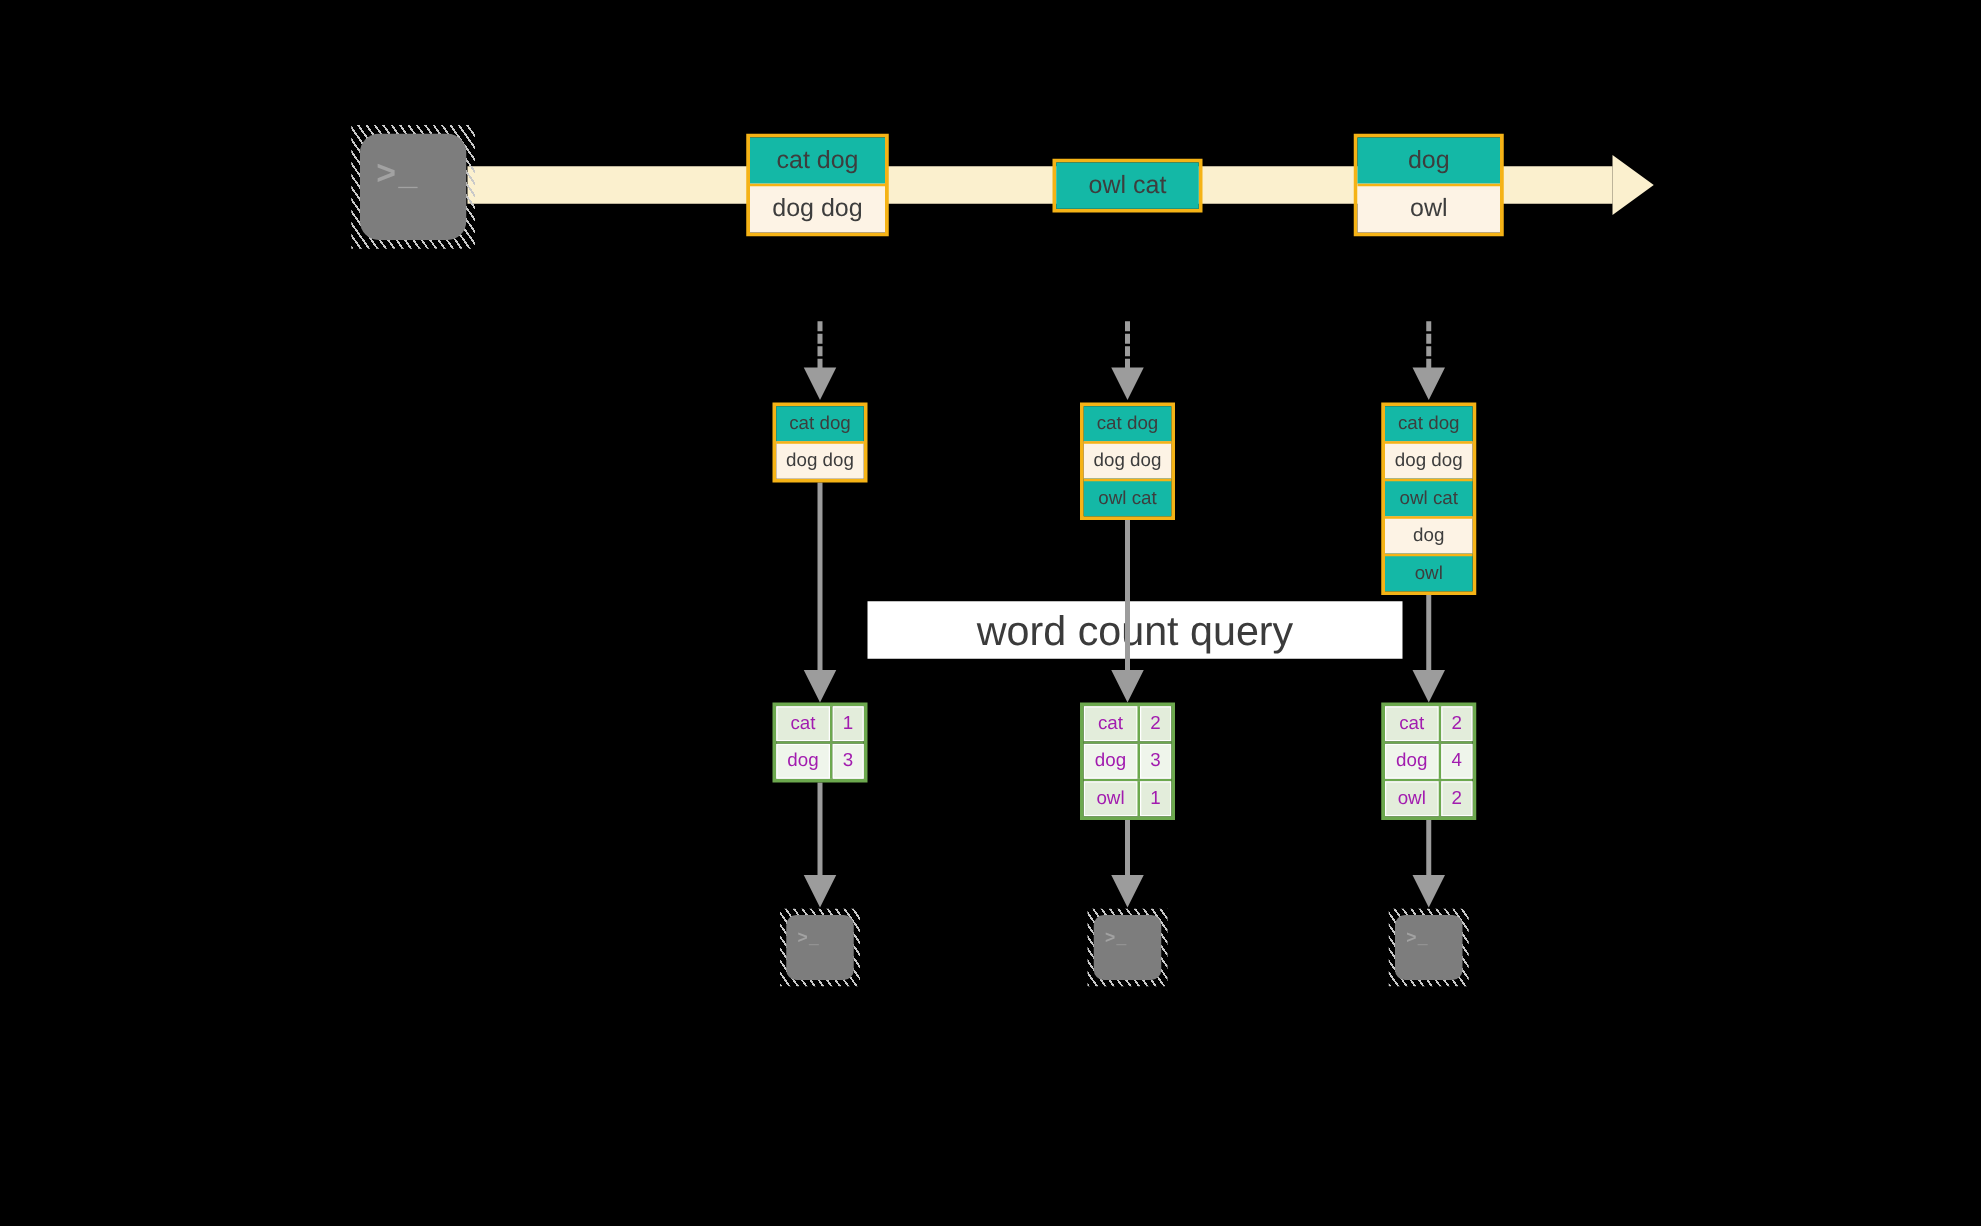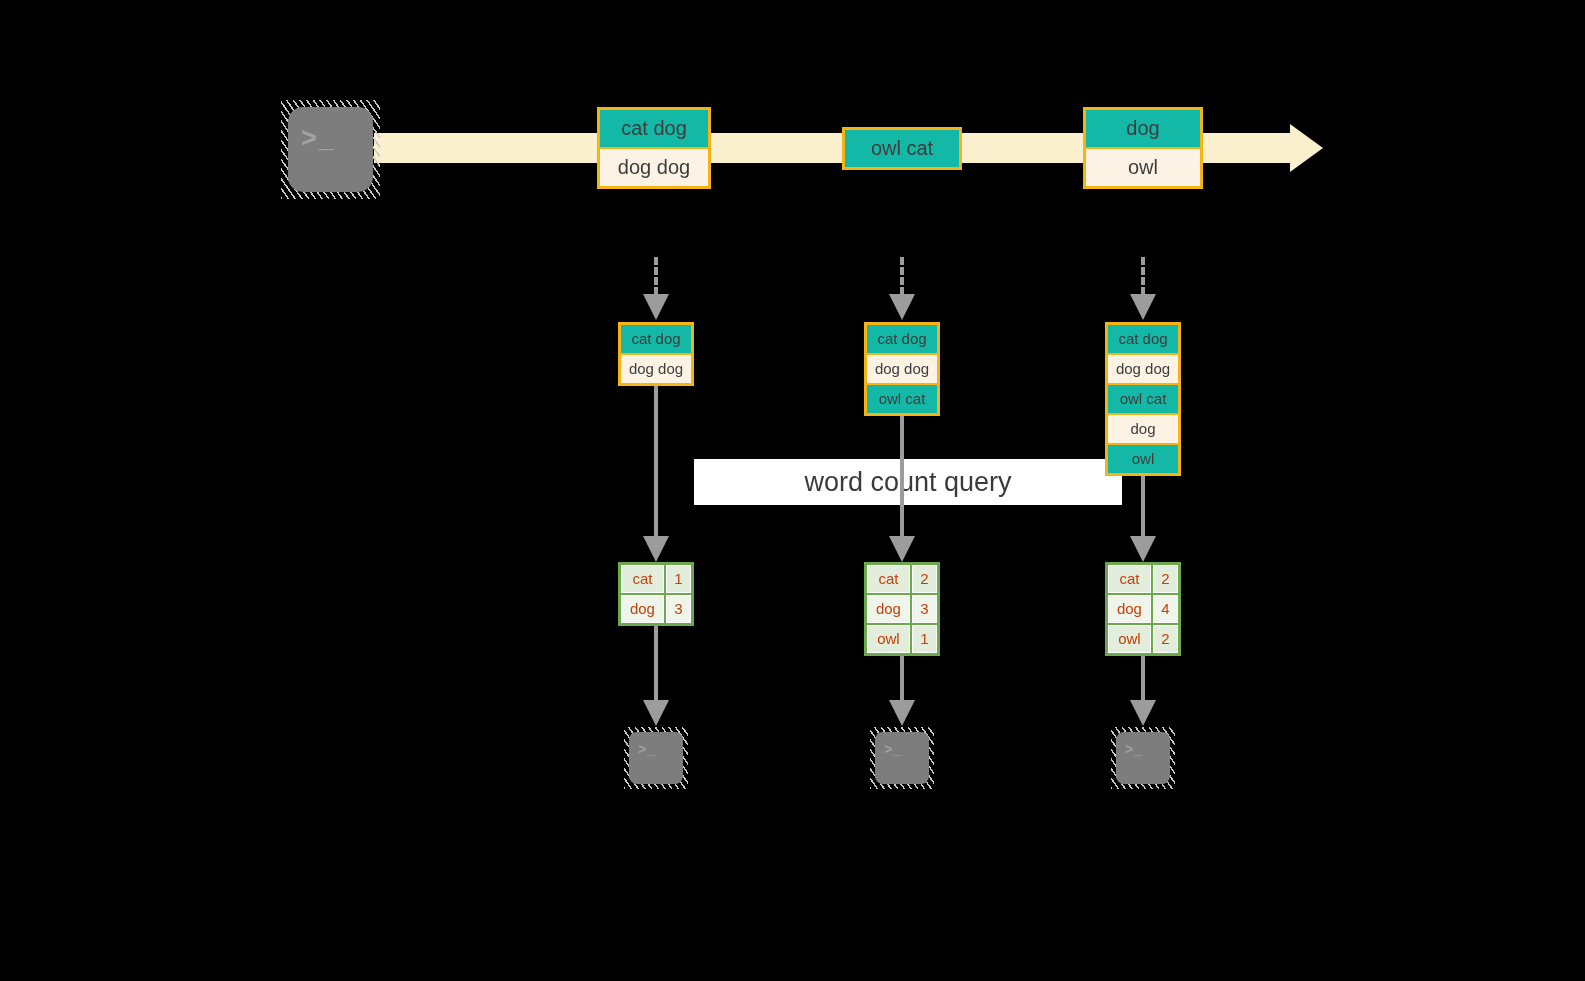--- a/index.html
+++ b/index.html
@@ -47,28 +47,28 @@
   .bhead{top:700px;}
 
   
   .stack{position:absolute;top:322px;width:76px;border:3px solid #F5B316;box-sizing:border-box;
          text-align:center;z-index:3;}
   .stack .cell{height:28px;line-height:28px;font-size:15px;}
   .stack .cell + .cell{border-top:2px solid #F5B316;}
   .st1{left:618px;} .st2{left:864px;} .st3{left:1105px;}
 
   
-  .query-label{position:absolute;left:694px;top:459px;width:428px;height:46px;background:#ffffff;
-               text-align:center;line-height:47px;font-size:27px;color:#3b3b3b;z-index:1;}
+  .query-label{position:absolute;left:694px;top:481px;width:428px;height:46px;background:#ffffff;
+               text-align:center;line-height:47px;font-size:33px;color:#3b3b3b;z-index:1;}
   .vline,.vdash,.ahead{z-index:2;}
 
   
   .table{position:absolute;top:562px;width:76px;border:3px solid #6CA84E;box-sizing:border-box;z-index:3;}
   .t1{left:618px;} .t2{left:864px;} .t3{left:1105px;}
-  .trow{display:flex;height:28px;line-height:28px;font-size:15px;color:#c2410c;justify-content:space-between;}
+  .trow{display:flex;height:28px;line-height:28px;font-size:15px;color:#a21caf;justify-content:space-between;}
   .trow + .trow{border-top:2px solid #6CA84E;}
   .trow .w{flex:1.7;text-align:center;border-right:2px solid #6CA84E;box-shadow:inset 0 0 0 1px #fff;}
   .trow .n{flex:1;text-align:center;box-shadow:inset 0 0 0 1px #fff;}
   .gdark .w,.gdark .n{background:#E3EDDB;}
   .glight .w,.glight .n{background:#EFF5EB;}
 </style>
 </head>
 <body>
 
 <div class="stage">

